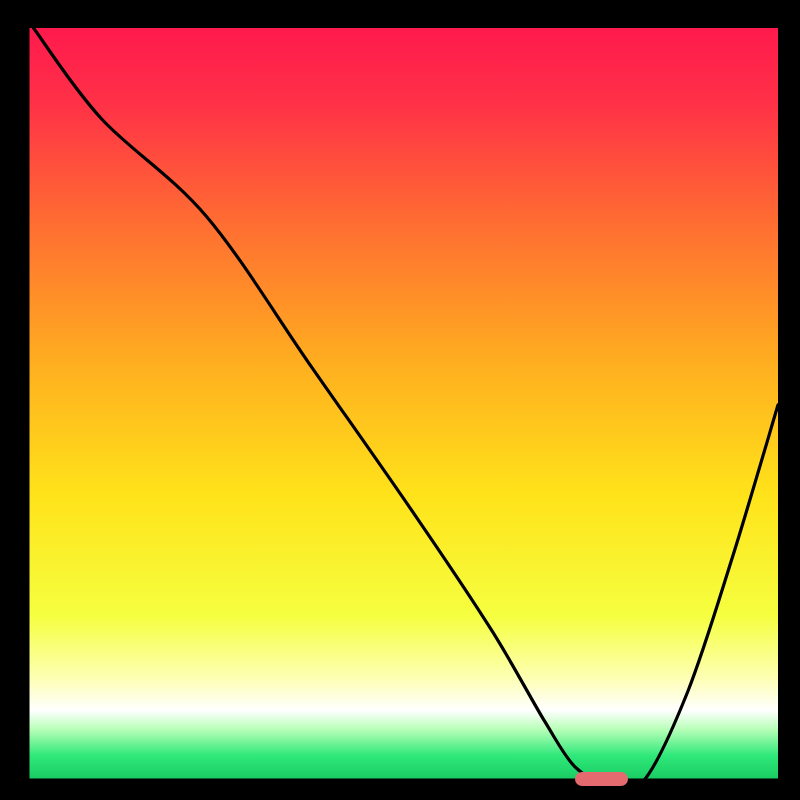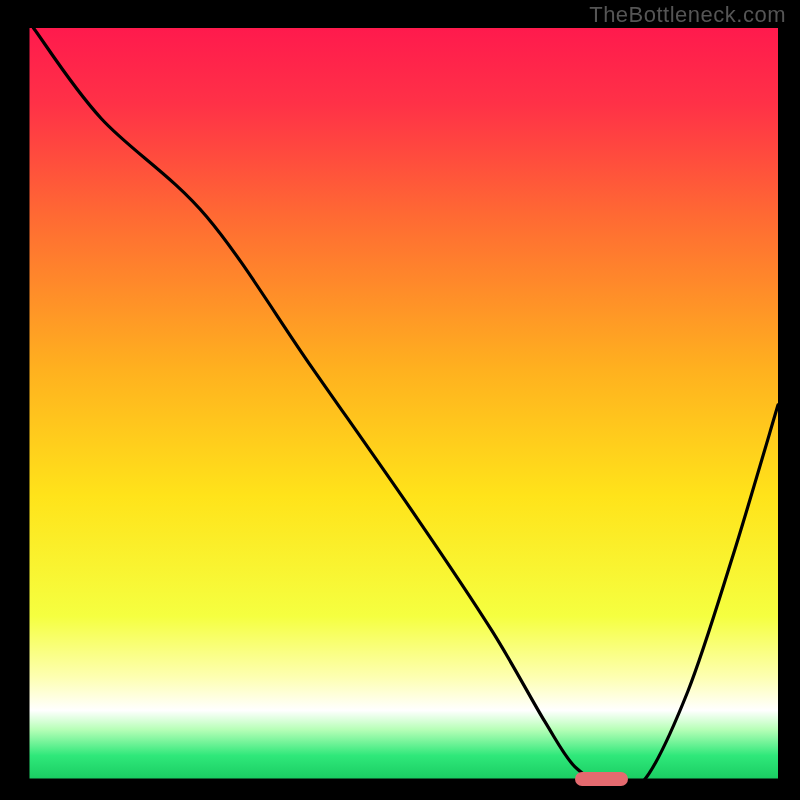--- a/index.html
+++ b/index.html
@@ -57,21 +57,20 @@
     border-radius: 8px;
     background: #e46a6f;
     z-index: 15;
   }
 </style>
 </head>
 <body>
 
 <div class="outer">
 
-  <div class="watermark">TheBottleneck.com</div>
 
   <div class="plot-frame">
     <div class="plot-inner">
       <svg class="chart-svg" viewBox="0 0 752 754" preserveAspectRatio="none">
         <defs>
           <linearGradient id="bgGrad" x1="0" y1="0" x2="0" y2="1">
               <stop offset="0.00%" stop-color="#ff1a4d"></stop>
               <stop offset="10.00%" stop-color="#ff3147"></stop>
               <stop offset="25.00%" stop-color="#ff6a33"></stop>
               <stop offset="45.00%" stop-color="#ffb01f"></stop>

